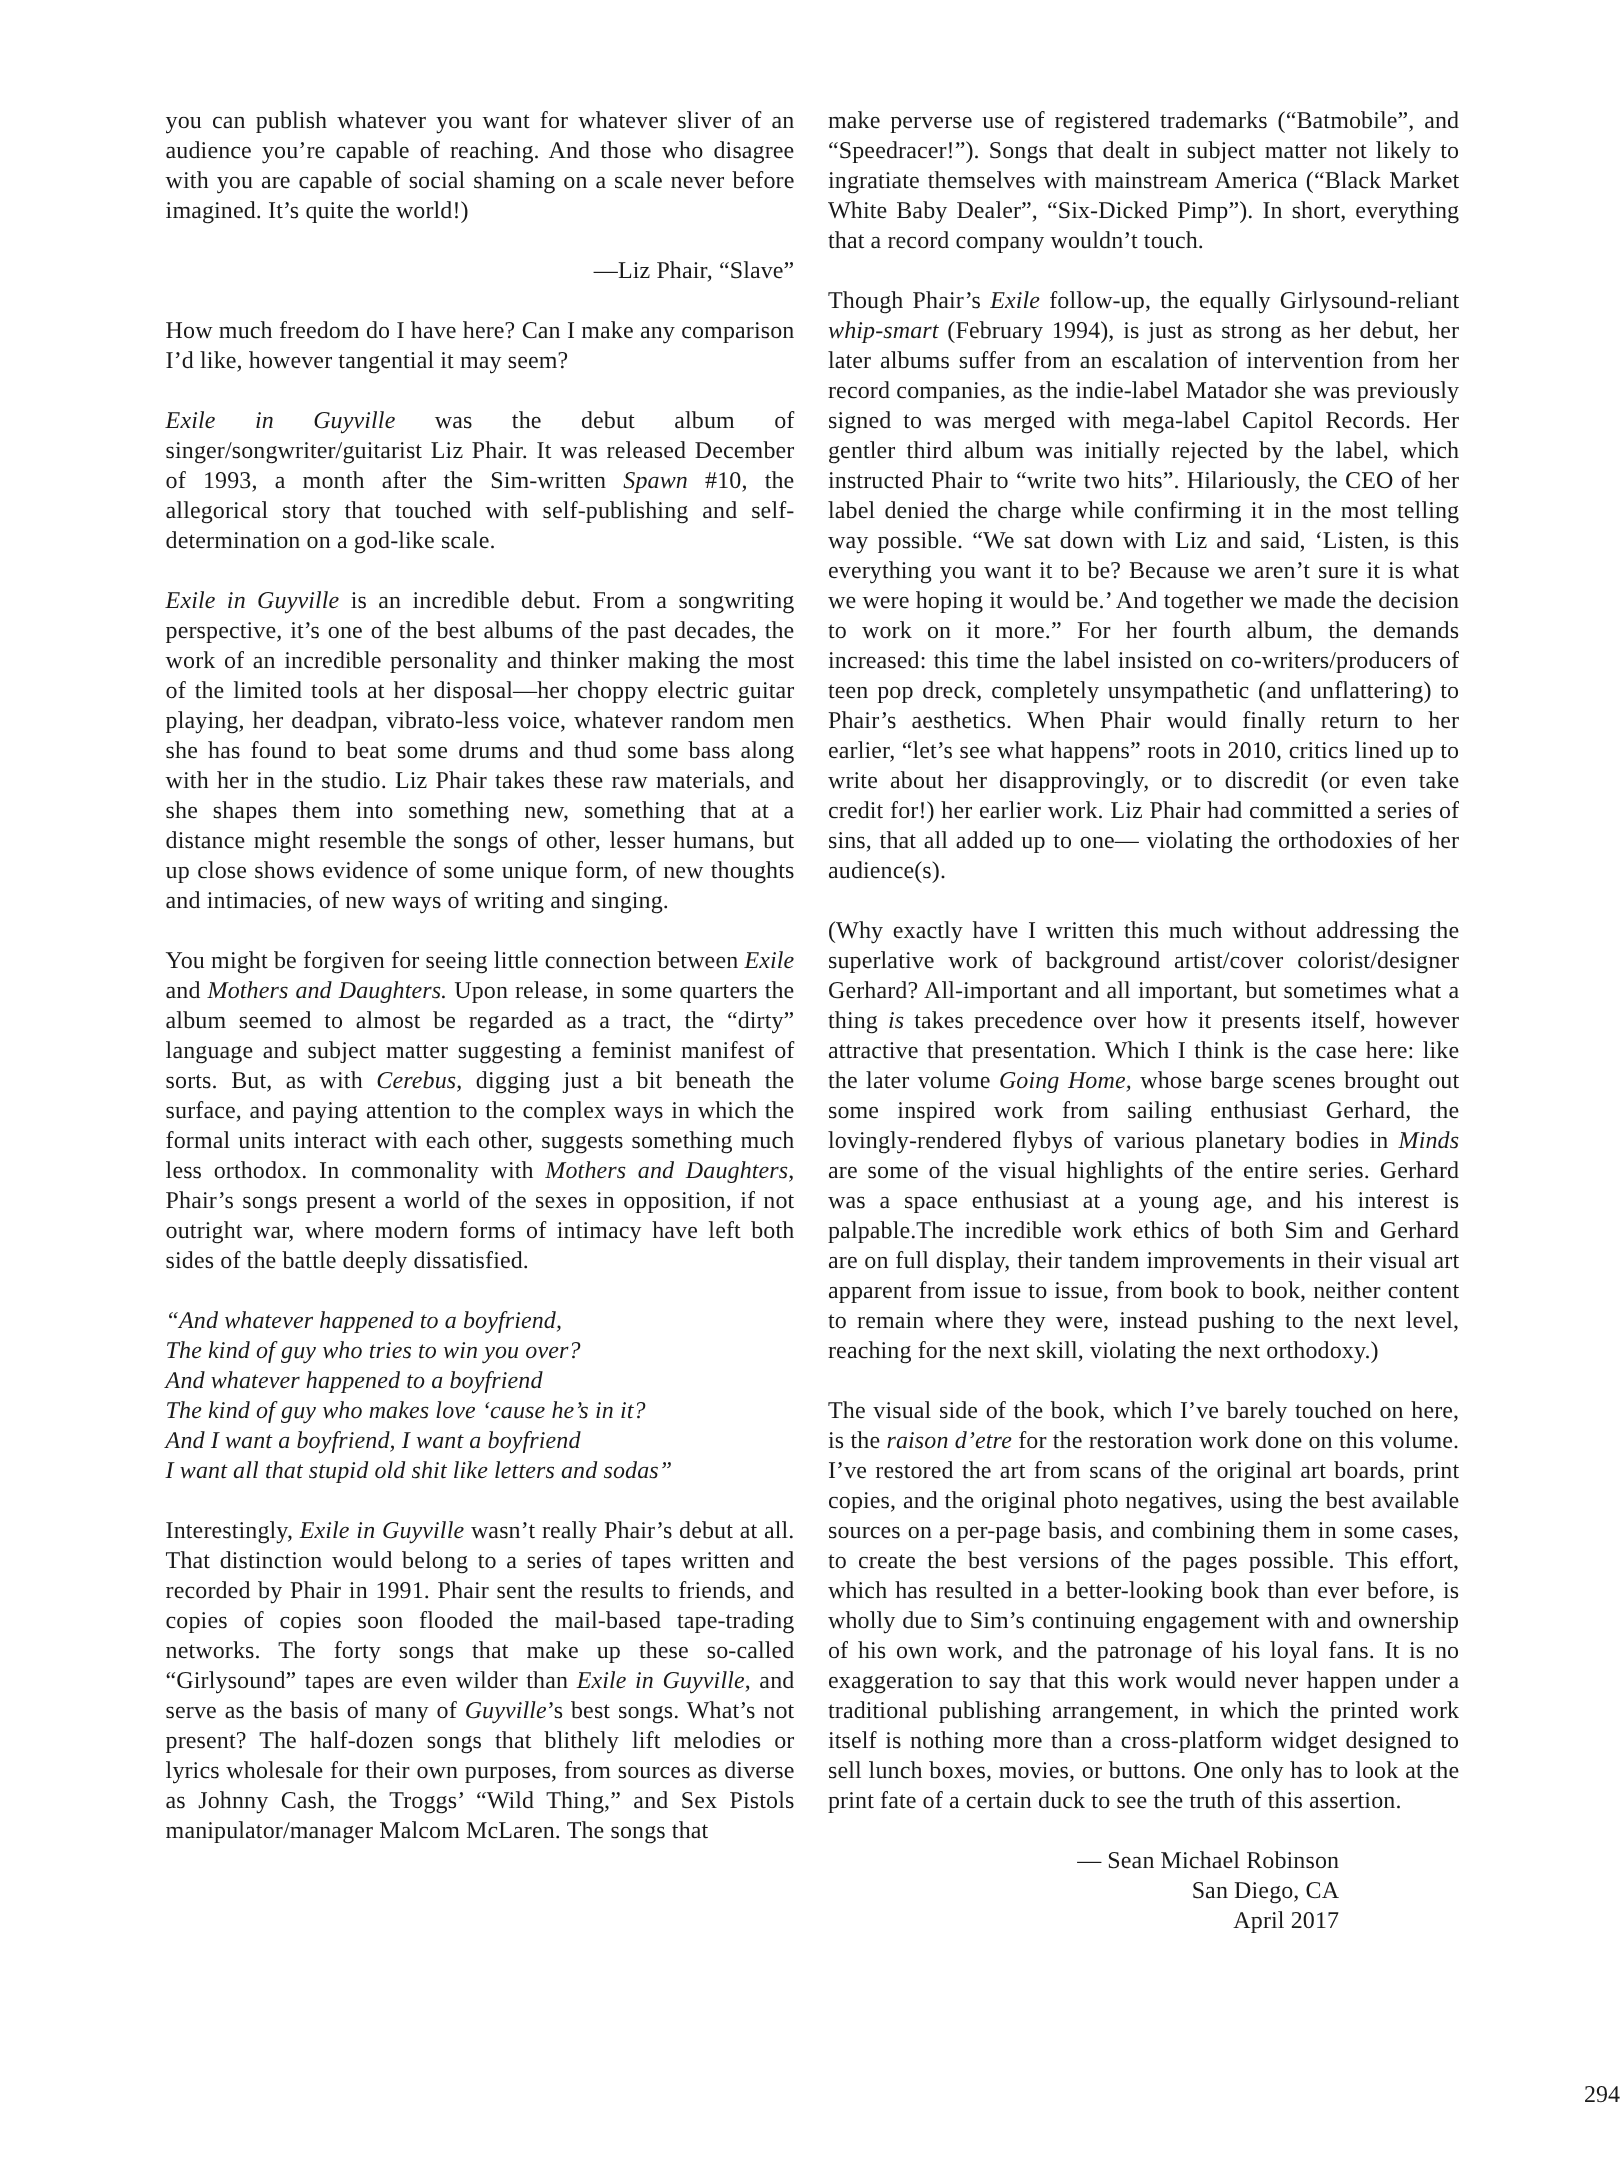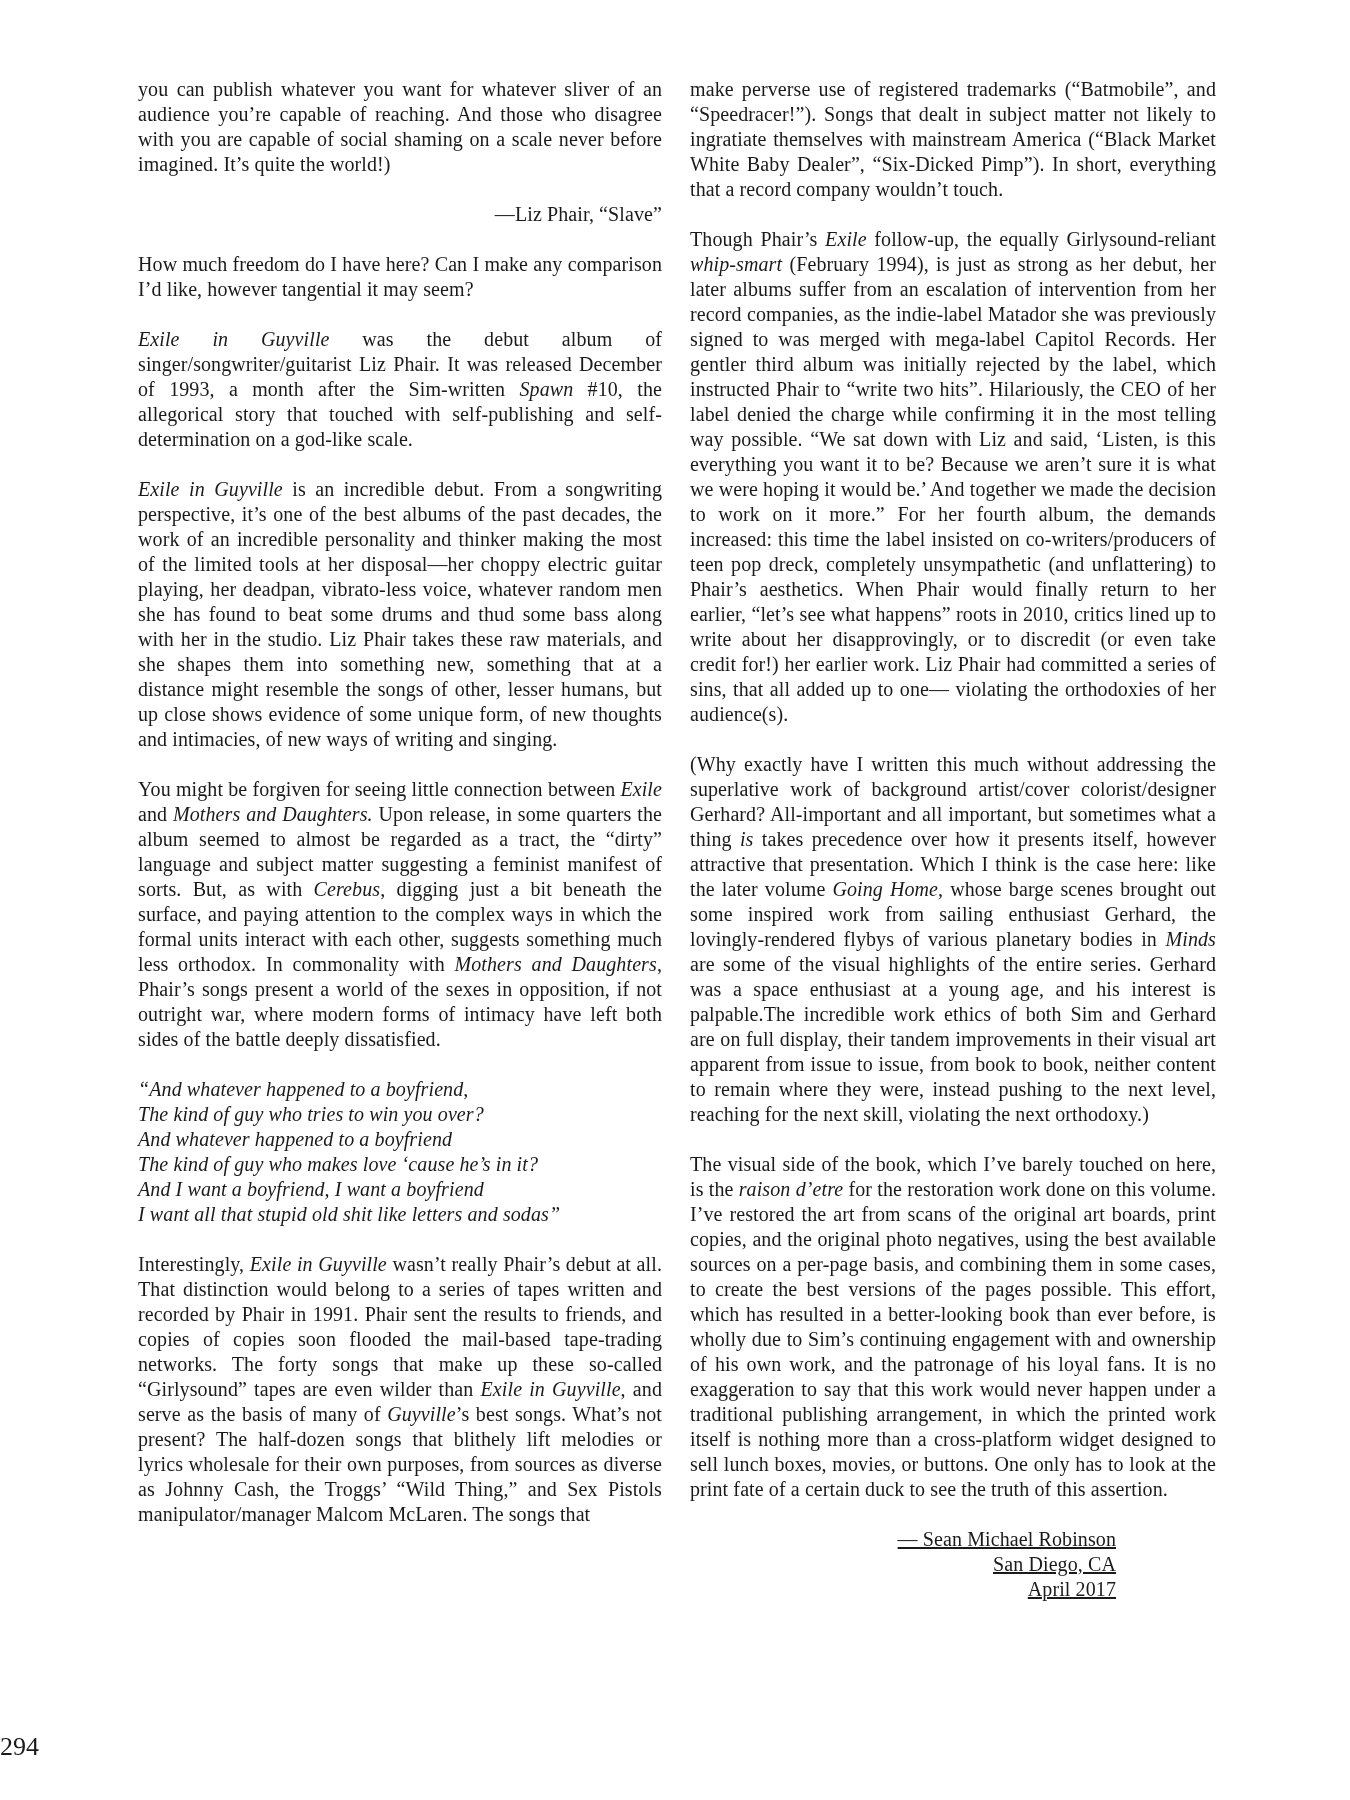--- a/index.html
+++ b/index.html
@@ -22,20 +22,21 @@
     top: 77px;
     width: 1078px;
     display: flex;
     gap: 28px;
   }
   .column {
     font-size: 20px;
     line-height: 25px;
     text-align: justify;
     letter-spacing: 0.1px;
+    margin-top: 12px;
   }
   .column.left  { width: 524px; }
   .column.right { width: 526px; }
   .block { margin: 0 0 25px 0; }
   .block:last-child { margin-bottom: 0; }
   .para {}
   .quote {
     font-style: italic;
     margin-bottom: 0;
     text-align: left;
@@ -46,30 +47,29 @@
   }
   .verse {
     font-style: italic;
     white-space: pre-line;
     text-align: left;
   }
   .signature {
     white-space: pre-line;
     text-align: right;
     padding-right: 100px;
-    text-decoration: underline;
   }
   em { font-style: italic; }
   .page-number {
     position: absolute;
     left: 0;
     right: 0;
     top: 1734px;
-    text-align: left;
-    font-size: 26px;
+    text-align: right;
+    font-size: 20px;
     line-height: 25px;
   }
 </style>
 </head>
 <body>
 
 <div class="page">
   <div class="columns">
     <div class="column left">
         <div class="block para"><span>you can publish whatever you want for whatever sliver of an audience you’re capable of reaching. And those who disagree with you are capable of social shaming on a scale never before imagined. It’s quite the world!)</span></div>

